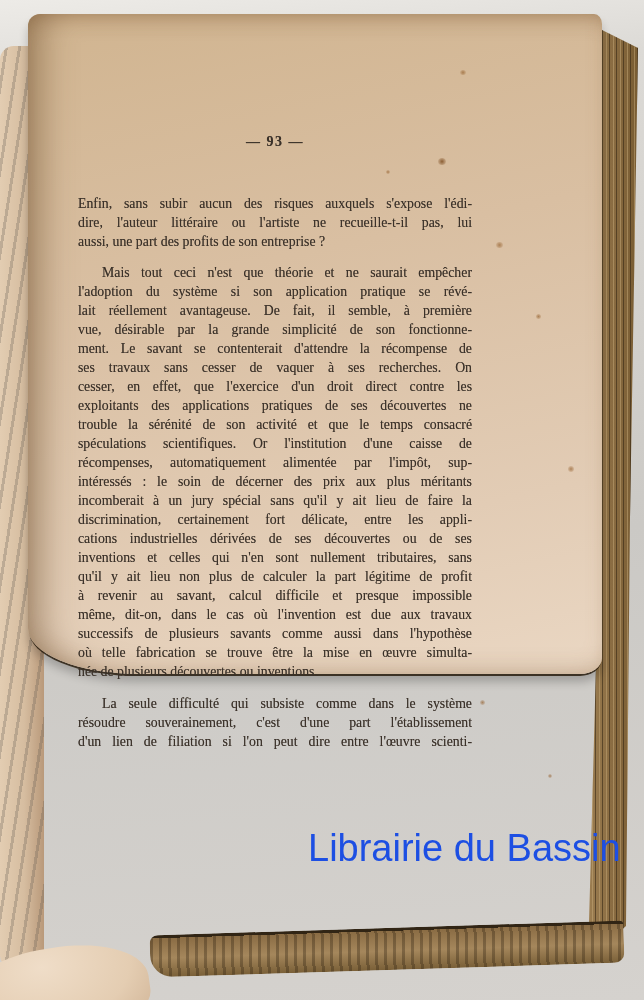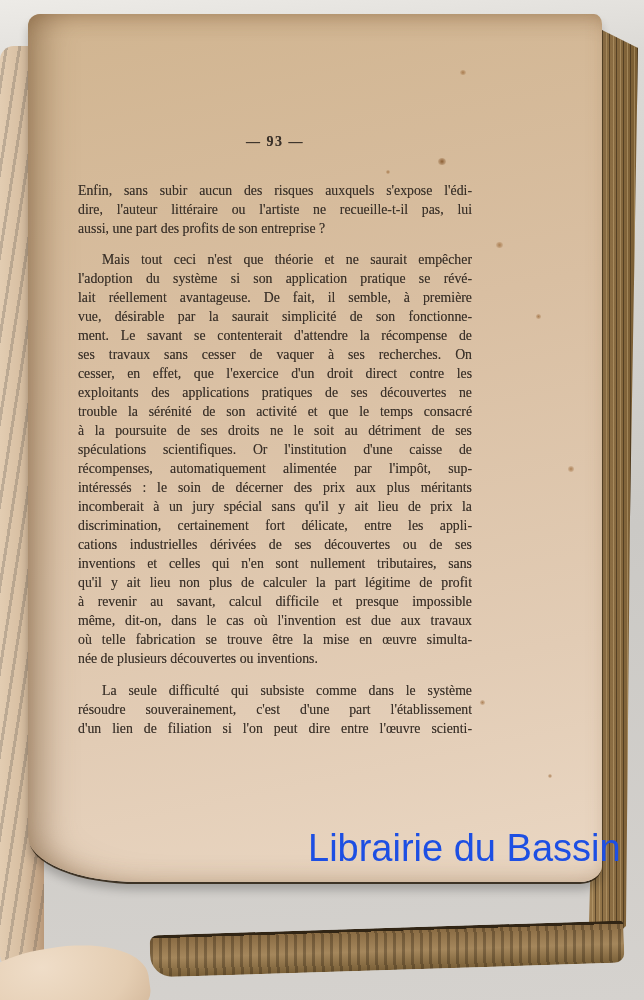--- a/index.html
+++ b/index.html
@@ -38,21 +38,21 @@
     position:absolute;left:150px;top:928px;width:474px;height:42px;
     background:
       repeating-linear-gradient(90deg,rgba(50,36,18,.35) 0 3px,rgba(0,0,0,0) 3px 9px),
       linear-gradient(180deg,#312515 0 3px,#8a6c44 3px,#a5875c 55%,#7a6038 100%);
     transform:rotate(-1.8deg);
     border-radius:8px 4px 10px 22px;
   }
 
   
   .page{
-    position:absolute;left:28px;top:14px;width:574px;height:868px;
+    position:absolute;left:28px;top:14px;width:574px;height:660px;
     background:linear-gradient(168deg,#d1b591 2%,#d9bfa2 38%,#e2ccb5 75%,#ead7c3 100%);
     border-radius:12px 8px 22px 110px / 12px 10px 16px 46px;
     box-shadow:
       inset 26px 0 34px -14px rgba(110,78,45,.55),
       inset 0 16px 20px -14px rgba(140,100,60,.45),
       inset -4px -10px 24px -14px rgba(150,110,70,.35),
       0 3px 0 -1px rgba(42,30,15,.85),
       0 8px 10px rgba(0,0,0,.22);
   }
 
@@ -70,21 +70,21 @@
   
   .text-block{
     position:absolute;left:50px;top:118px;width:394px;
     color:#3a3129;font-size:13.8px;line-height:19px;
     text-shadow:0 0 .5px rgba(58,49,41,.55);
   }
   .page-number{
     text-align:center;font-weight:bold;font-size:14px;letter-spacing:1.5px;line-height:19px;
   }
   .paragraph{margin-top:12px;}
-  .paragraph:first-of-type{margin-top:30px;}
+  .paragraph:first-of-type{margin-top:43px;}
   .paragraph:last-of-type{margin-top:13px;}
   .line{text-align:justify;text-align-last:justify;}
   .line.last{text-align-last:left;}
   .paragraph.indent .line:first-child{text-indent:24px;}
 
   
   .watermark{
     position:absolute;left:308px;top:828px;width:330px;
     font-family:Liberation Sans, sans-serif;
     font-size:38px;line-height:40px;color:#1d4fe3;white-space:nowrap;
@@ -116,37 +116,37 @@
       <div>
           <div class="paragraph">
             <div class="line">Enfin, sans subir aucun des risques auxquels s'expose l'édi-</div>
             <div class="line">dire, l'auteur littéraire ou l'artiste ne recueille-t-il pas, lui</div>
             <div class="line last">aussi, une part des profits de son entreprise ?</div>
           </div>
           <div class="paragraph indent">
             <div class="line">Mais tout ceci n'est que théorie et ne saurait empêcher</div>
             <div class="line">l'adoption du système si son application pratique se révé-</div>
             <div class="line">lait réellement avantageuse. De fait, il semble, à première</div>
-            <div class="line">vue, désirable par la saurait simplicité de son fonctionne-</div>
+            <div class="line">vue, désirable par la grande simplicité de son fonctionne-</div>
             <div class="line">ment. Le savant se contenterait d'attendre la récompense de</div>
             <div class="line">ses travaux sans cesser de vaquer à ses recherches. On</div>
             <div class="line">cesser, en effet, que l'exercice d'un droit direct contre les</div>
             <div class="line">exploitants des applications pratiques de ses découvertes ne</div>
             <div class="line">trouble la sérénité de son activité et que le temps consacré</div>
-            <div class="line">à la poursuite de ses droits ne le soit au détriment de ses</div>
             <div class="line">spéculations scientifiques. Or l'institution d'une caisse de</div>
             <div class="line">récompenses, automatiquement alimentée par l'impôt, sup-</div>
             <div class="line">intéressés : le soin de décerner des prix aux plus méritants</div>
-            <div class="line">incomberait à un jury spécial sans qu'il y ait lieu de prix la</div>
+            <div class="line">incomberait à un jury spécial sans qu'il y ait lieu de faire la</div>
             <div class="line">discrimination, certainement fort délicate, entre les appli-</div>
             <div class="line">cations industrielles dérivées de ses découvertes ou de ses</div>
             <div class="line">inventions et celles qui n'en sont nullement tributaires, sans</div>
             <div class="line">qu'il y ait lieu non plus de calculer la part légitime de profit</div>
             <div class="line">à revenir au savant, calcul difficile et presque impossible</div>
             <div class="line">même, dit-on, dans le cas où l'invention est due aux travaux</div>
+            <div class="line">successifs de plusieurs savants comme aussi dans l'hypothèse</div>
             <div class="line">où telle fabrication se trouve être la mise en œuvre simulta-</div>
             <div class="line last">née de plusieurs découvertes ou inventions.</div>
           </div>
           <div class="paragraph indent">
             <div class="line">La seule difficulté qui subsiste comme dans le système</div>
             <div class="line">résoudre souverainement, c'est d'une part l'établissement</div>
             <div class="line">d'un lien de filiation si l'on peut dire entre l'œuvre scienti-</div>
           </div>
         </div>
     </div>

